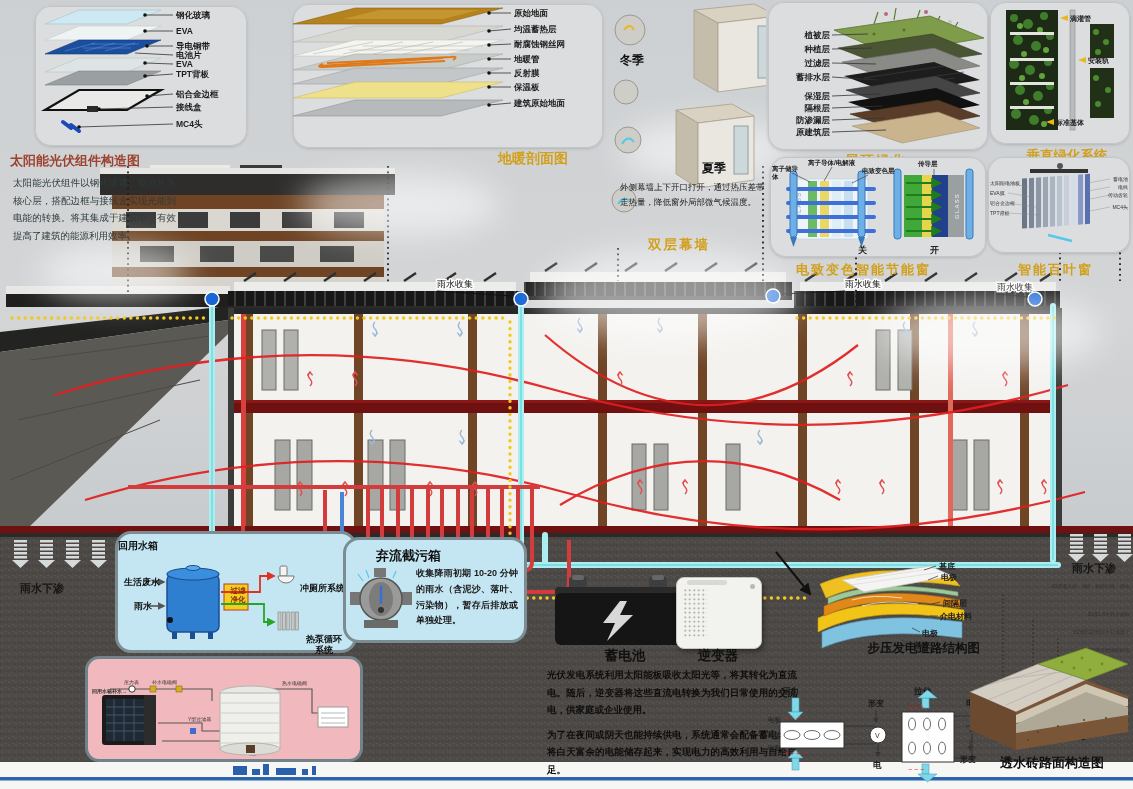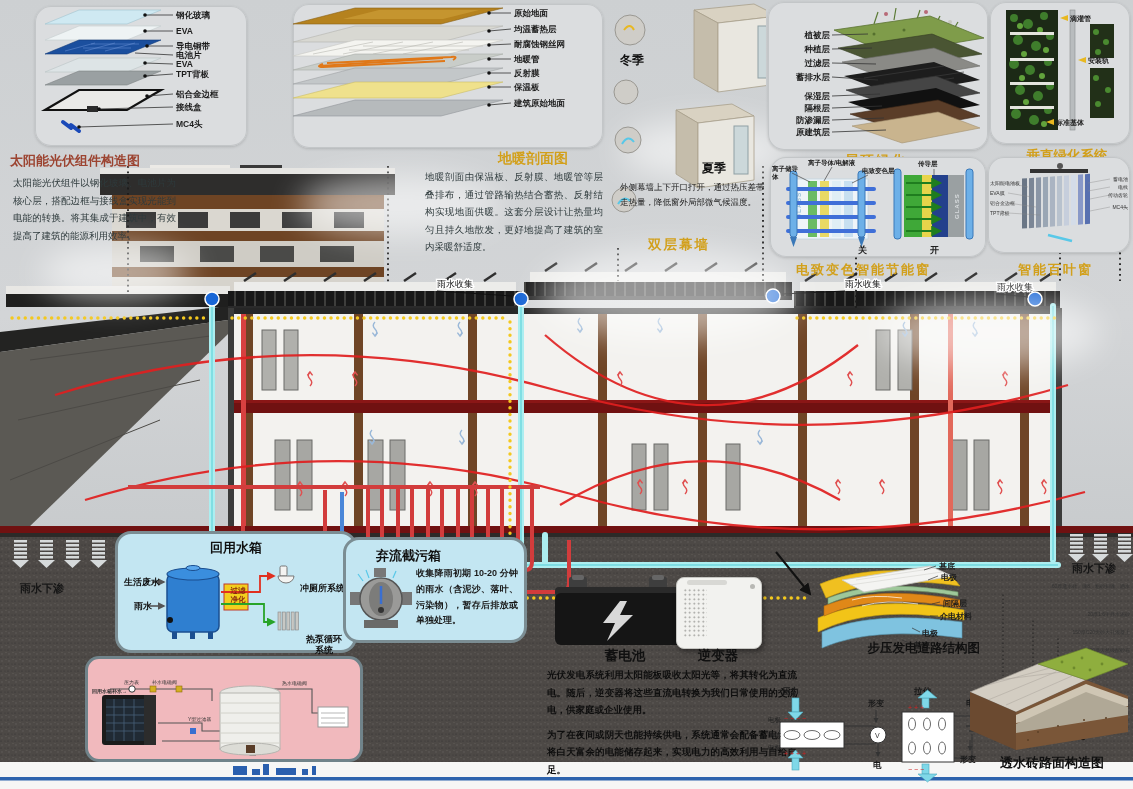--- a/index.html
+++ b/index.html
@@ -401,21 +401,20 @@
       <text class="lbl" x="221" y="12">原始地面</text>
       <text class="lbl" x="221" y="28">均温蓄热层</text>
       <text class="lbl" x="221" y="43">耐腐蚀钢丝网</text>
       <text class="lbl" x="221" y="58">地暖管</text>
       <text class="lbl" x="221" y="72">反射膜</text>
       <text class="lbl" x="221" y="86">保温板</text>
       <text class="lbl" x="221" y="102">建筑原始地面</text>
     </svg>
   </div>
   <div class="abs gold" style="left:498px;top:150px;font-size:14px;z-index:3">地暖剖面图</div>
-  <div class="abs desc" style="left:425px;top:168px;width:178px;z-index:3">地暖剖面由保温板、反射膜、地暖管等层叠排布，通过管路输热结合蓄热、反射结构实现地面供暖。这套分层设计让热量均匀且持久地散发，更好地提高了建筑的室内采暖舒适度。</div>
 
   <div class="abs" style="left:608px;top:0;width:158px;height:258px;z-index:3">
     <svg class="abs" style="left:0;top:0" width="158" height="258">
       <g>
         <circle cx="22" cy="30" r="15" fill="#cfcdc8" stroke="#9a9892"></circle>
           <path d="M16,30 q6,-8 10,0" stroke="#e8b820" stroke-width="2" fill="none"></path>
         <g transform="translate(58,4)">
           <polygon points="28,6 88,0 112,12 52,19" fill="#d9d2c2" stroke="#a89f8c" stroke-width=".8"></polygon>
           <polygon points="28,6 52,19 52,88 28,74" fill="#c5bdab" stroke="#a89f8c" stroke-width=".8"></polygon>
           <polygon points="52,19 112,12 112,80 52,88" fill="#e9e7e0" stroke="#a89f8c" stroke-width=".8"></polygon>
@@ -649,21 +648,21 @@
       <text class="tiny" x="2" y="58">TPT背板</text>
       <text class="tiny" x="140" y="24" text-anchor="end">蓄电池</text>
       <text class="tiny" x="140" y="32" text-anchor="end">电线</text>
       <text class="tiny" x="140" y="40" text-anchor="end">传动齿轮</text>
       <text class="tiny" x="140" y="52" text-anchor="end">MC4头</text>
     </svg>
   </div>
   <div class="abs gold" style="left:1018px;top:261px;font-size:13px;letter-spacing:2px;z-index:3">智能百叶窗</div>
 
   <div class="blue-panel" style="left:115px;top:531px;width:236px;height:116px">
-    <div class="abs blk" style="left:0;top:5px;width:100%;text-align:center;font-size:13px">回用水箱</div>
+    <div class="abs blk" style="left:0;top:5px;width:100%;font-size:10px">回用水箱</div>
     <svg class="abs" style="left:0;top:24px" width="236" height="90">
       <rect x="49" y="16" width="52" height="58" rx="6" fill="#2f7fd0" stroke="#1b4f90" stroke-width="1.5"></rect>
       <ellipse cx="75" cy="16" rx="26" ry="6" fill="#3a8ede" stroke="#1b4f90" stroke-width="1.2"></ellipse>
       <ellipse cx="75" cy="10" rx="7" ry="2.5" fill="#5aa8ee" stroke="#1b4f90"></ellipse>
       <rect x="54" y="74" width="5" height="7" fill="#1b4f90"></rect>
         <rect x="72" y="74" width="5" height="7" fill="#1b4f90"></rect>
         <rect x="90" y="74" width="5" height="7" fill="#1b4f90"></rect>
       <circle cx="52" cy="62" r="3" fill="#111"></circle>
       <g stroke="#555" stroke-width="1.6" marker-end="url(#bah)">
           <line x1="34" y1="24" x2="46" y2="24"></line>

